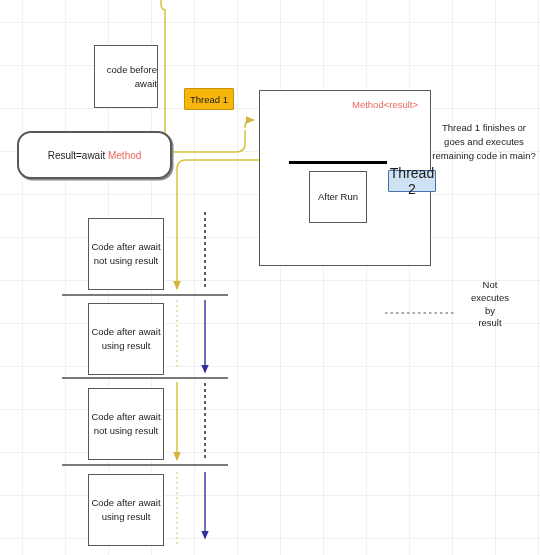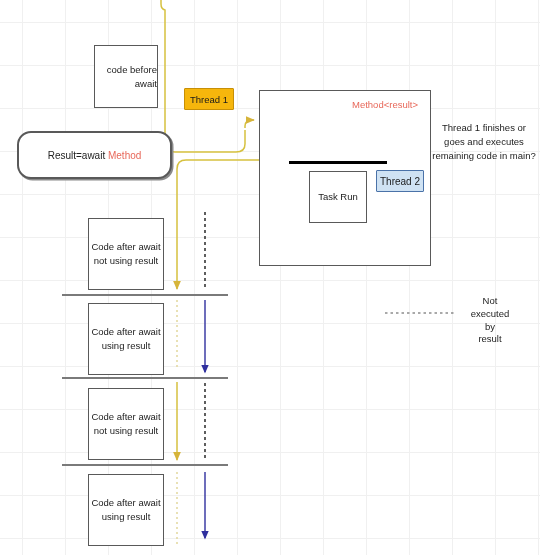--- a/index.html
+++ b/index.html
@@ -54,22 +54,23 @@
     background: #f6b60c;
     border: 1px solid #c78f06;
     color: #1a1a1a;
     font-size: 9.5px;
     border-radius: 1px;
   }
   .badge-thread2 {
     background: #cfe2f3;
     border: 1.3px solid #4a72a8;
     color: #1a1a1a;
-    font-size: 10px;
+    font-size: 14px;
     border-radius: 1px;
+    margin-left: 12px;
   }
   .label {
     position: absolute;
     font-size: 9.5px;
     color: #222222;
     text-align: center;
     line-height: 1.45;
   }
   .method-title {
     position: absolute;
@@ -179,30 +180,30 @@
   </div>
 
   <div class="node badge-thread1" style="left:184px; top:88px; width:50px; height:22px;">
     <span>Thread 1</span>
   </div>
 
   <div class="node method-box" style="left:259px; top:90px; width:172px; height:176px;">
     <div class="method-title" style="top:8px;">Method&lt;result&gt;</div>
     <div class="thickline" style="left:29px; top:70px; width:98px;"></div>
     <div class="node plain-box" style="left:49px; top:80px; width:58px; height:52px; border-width:1.2px;">
-      <span>Task Run</span>
+      <span>After Run</span>
     </div>
   </div>
 
   <div class="node badge-thread2" style="left:376px; top:170px; width:48px; height:22px;">
     <span>Thread 2</span>
   </div>
 
   <div class="label" style="left:432px; top:121px; width:104px;">Thread 1 finishes or goes and executes remaining code in main?</div>
 
-  <div class="label" style="left:462px; top:295px; width:56px; line-height:1.35;">
+  <div class="label" style="left:462px; top:279px; width:56px; line-height:1.35;">
     <div>Not</div>
-    <div>executed</div>
+    <div>executes</div>
     <div>by</div>
     <div>result</div>
   </div>
 
 </div>
 
 </body></html>

